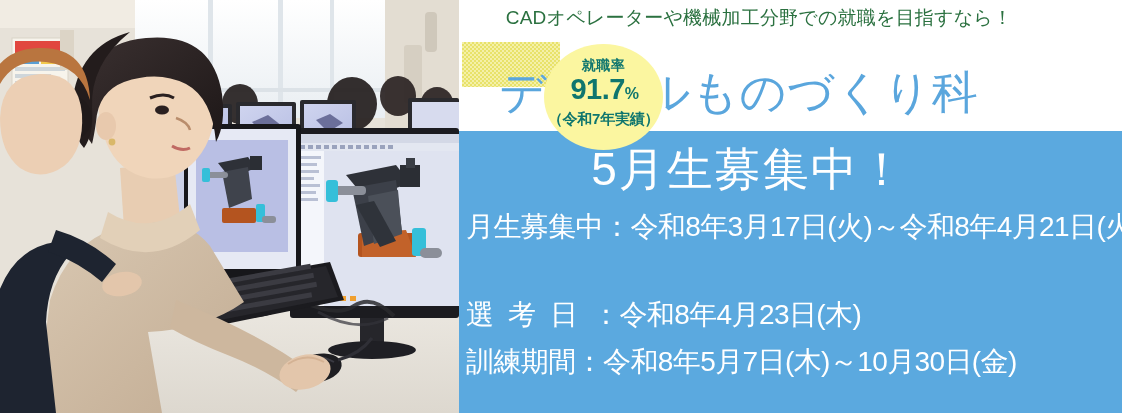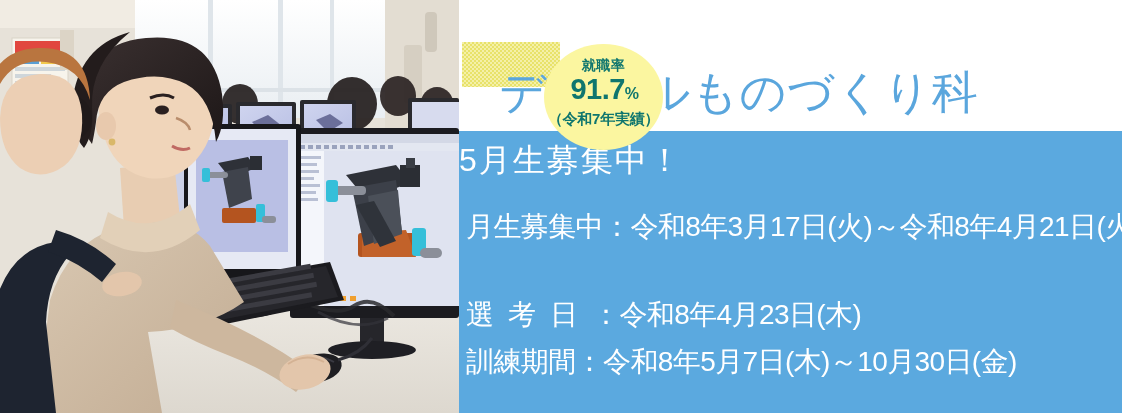--- a/index.html
+++ b/index.html
@@ -127,22 +127,22 @@
     width: 663px;
     height: 282px;
     background: #5ba9df;
     color: #ffffff;
   }
 
   .headline {
     position: absolute;
     left: 0; top: 8px;
     width: 580px;
-    text-align: left;
-    font-size: 32px;
+    text-align: center;
+    font-size: 46px;
     font-weight: 400;
     color: #ffffff;
     letter-spacing: 2px;
     white-space: nowrap;
   }
 
   .info-line {
     position: absolute;
     left: 7px;
     font-size: 28px;
@@ -373,20 +373,21 @@
         <path d="M56 230 q34 10 60 34 l-14 18 q-26 -22 -54 -30z" fill="#1e2430"></path>
         <ellipse cx="122" cy="284" rx="20" ry="12" fill="#e3c6ab" transform="rotate(-10 122 284)"></ellipse>
       </g>
     </svg>
   </div>
 
   <div class="panel">
 
     <div class="title-swatch"></div>
 
+    <div class="tagline">CADオペレーターや機械加工分野での就職を目指すなら！</div>
 
     <h1 class="course-title">デジタルものづくり科</h1>
   </div>
 
   <div class="rate-badge">
     <div class="rate-label">就職率</div>
     <div class="rate-value">
       <span>91.7</span><span class="pct">%</span>
     </div>
     <div class="rate-note">（令和7年実績）</div>

